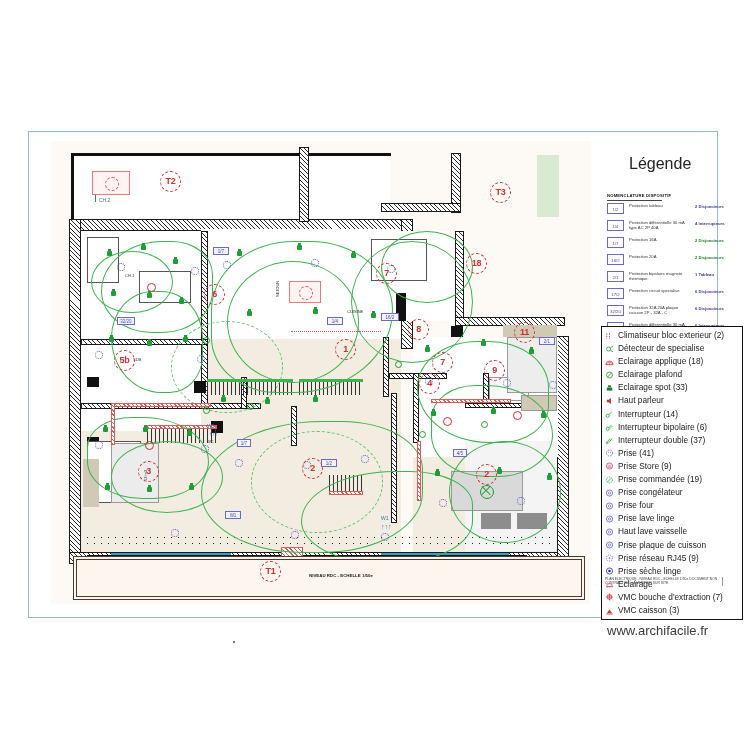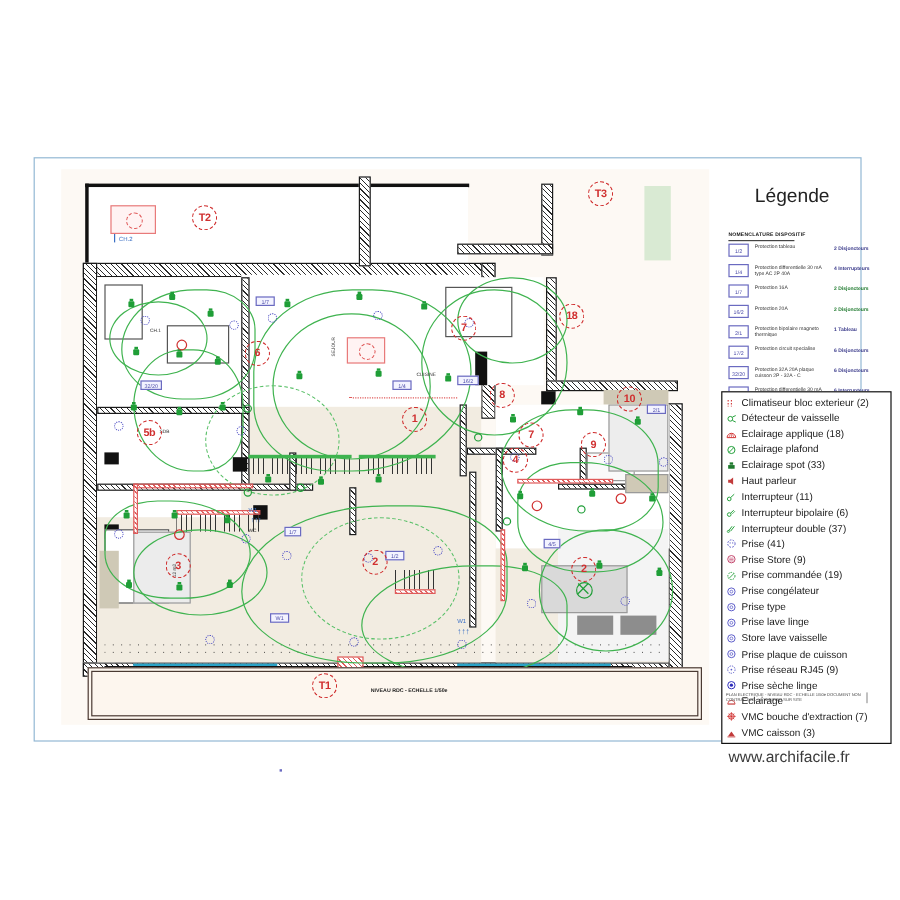--- a/index.html
+++ b/index.html
@@ -384,29 +384,29 @@
     <div class="lbl-blue" style="left:158px;top:290px;font-size:6px;">↑↑↑</div>
     <div class="lbl-blue" style="left:330px;top:374px;font-size:5px;">W1</div>
     <div class="lbl-blue" style="left:330px;top:382px;font-size:7px;">↑↑↑</div>
 
     <div id="sheet-inner-border"></div>
     <div id="sheet-inner-border2"></div>
     <div class="lbl" style="left:258px;top:432px;font-size:4.4px;font-weight:bold;color:#1a1a1a;">NIVEAU RDC - ECHELLE 1/50e</div>
 
     <div id="room-bubbles">
         <div class="room-num" style="left: 109px; top: 30px;">T2</div>
-        <div class="room-num" style="left: 439px; top: 10px; text-align: center;">T3</div>
+        <div class="room-num" style="left: 439px; top: 41px; text-align: center;">T3</div>
         <div class="room-num" style="left: 209px; top: 420px;">T1</div>
         <div class="room-num" style="left: 153px; top: 143px;">6</div>
         <div class="room-num" style="left: 63px; top: 209px;">5b</div>
         <div class="room-num" style="left: 325px; top: 122px;">7</div>
         <div class="room-num" style="left: 415px; top: 112px;">18</div>
         <div class="room-num" style="left: 284px; top: 198px;">1</div>
         <div class="room-num" style="left: 357px; top: 178px;">8</div>
-        <div class="room-num" style="left: 463px; top: 181px;">10</div>
+        <div class="room-num" style="left: 463px; top: 181px;">11</div>
         <div class="room-num" style="left: 381px; top: 211px;">7</div>
         <div class="room-num" style="left: 433px; top: 219px;">9</div>
         <div class="room-num" style="left: 368px; top: 232px;">4</div>
         <div class="room-num" style="left: 251px; top: 317px;">2</div>
         <div class="room-num" style="left: 87px; top: 320px;">3</div>
         <div class="room-num" style="left: 425px; top: 323px;">2</div>
       </div>
 
   </div>
 
@@ -465,21 +465,21 @@
               <line x1="2" y1="2" x2="2" y2="8" stroke="#d03030" stroke-width="1" stroke-dasharray="1.5,1.2"></line>
               <line x1="5" y1="2" x2="5" y2="8" stroke="#d03030" stroke-width="1" stroke-dasharray="1.5,1.2"></line>
             </svg>
           </span><span>Climatiseur bloc exterieur (2)</span></div>
         <div class="leg-item"><span class="leg-ico">
             <svg viewBox="0 0 10 10">
               <circle cx="4" cy="5" r="2.2" fill="none" stroke="#1f9e37" stroke-width=".9"></circle>
               <line x1="6" y1="3.4" x2="9" y2="2" stroke="#1f9e37" stroke-width=".9"></line>
               <line x1="6" y1="6.6" x2="9" y2="8" stroke="#1f9e37" stroke-width=".9"></line>
             </svg>
-          </span><span>Détecteur de vaisselle</span></div>
+          </span><span>Détecteur de specialise</span></div>
         <div class="leg-item"><span class="leg-ico">
             <svg viewBox="0 0 10 10">
               <path d="M1 8 A4 4 0 0 1 9 8 Z" fill="none" stroke="#d03030" stroke-width=".9"></path>
               <line x1="2.5" y1="8" x2="4" y2="5" stroke="#d03030" stroke-width=".6"></line>
               <line x1="5" y1="8" x2="5" y2="4.2" stroke="#d03030" stroke-width=".6"></line>
               <line x1="7.5" y1="8" x2="6" y2="5" stroke="#d03030" stroke-width=".6"></line>
             </svg>
           </span><span>Eclairage applique (18)</span></div>
         <div class="leg-item"><span class="leg-ico">
             <svg viewBox="0 0 10 10">
@@ -496,21 +496,21 @@
         <div class="leg-item"><span class="leg-ico">
             <svg viewBox="0 0 10 10">
               <path d="M2 3.6 L2 6.4 L4 6.4 L6.6 8.4 L6.6 1.6 L4 3.6 Z" fill="#c23b3b"></path>
             </svg>
           </span><span>Haut parleur</span></div>
         <div class="leg-item"><span class="leg-ico">
             <svg viewBox="0 0 10 10">
               <circle cx="3" cy="7" r="1.7" fill="none" stroke="#1f9e37" stroke-width=".9"></circle>
               <line x1="4.2" y1="5.8" x2="7.6" y2="2.6" stroke="#1f9e37" stroke-width=".9"></line>
             </svg>
-          </span><span>Interrupteur (11)</span></div>
+          </span><span>Interrupteur (14)</span></div>
         <div class="leg-item"><span class="leg-ico">
             <svg viewBox="0 0 10 10">
               <circle cx="3" cy="7" r="1.7" fill="none" stroke="#1f9e37" stroke-width=".9"></circle>
               <line x1="4.2" y1="5.8" x2="7.2" y2="3" stroke="#1f9e37" stroke-width=".9"></line>
               <line x1="5.8" y1="6.4" x2="8.4" y2="3.8" stroke="#1f9e37" stroke-width=".7"></line>
             </svg>
           </span><span>Interrupteur bipolaire (6)</span></div>
         <div class="leg-item"><span class="leg-ico">
             <svg viewBox="0 0 10 10">
               <line x1="2.2" y1="8" x2="5.6" y2="3.4" stroke="#1f9e37" stroke-width=".9"></line>
@@ -543,33 +543,33 @@
             <svg viewBox="0 0 10 10">
               <circle cx="5" cy="5" r="3.4" fill="none" stroke="#5a5ac8" stroke-width=".9"></circle>
               <circle cx="5" cy="5" r="1.3" fill="none" stroke="#5a5ac8" stroke-width=".7"></circle>
             </svg>
           </span><span>Prise congélateur</span></div>
         <div class="leg-item"><span class="leg-ico">
             <svg viewBox="0 0 10 10">
               <circle cx="5" cy="5" r="3.4" fill="none" stroke="#5a5ac8" stroke-width=".9"></circle>
               <circle cx="5" cy="5" r="1.3" fill="none" stroke="#5a5ac8" stroke-width=".7"></circle>
             </svg>
-          </span><span>Prise type</span></div>
+          </span><span>Prise four</span></div>
         <div class="leg-item"><span class="leg-ico">
             <svg viewBox="0 0 10 10">
               <circle cx="5" cy="5" r="3.4" fill="none" stroke="#5a5ac8" stroke-width=".9"></circle>
               <circle cx="5" cy="5" r="1.3" fill="none" stroke="#5a5ac8" stroke-width=".7"></circle>
             </svg>
           </span><span>Prise lave linge</span></div>
         <div class="leg-item"><span class="leg-ico">
             <svg viewBox="0 0 10 10">
               <circle cx="5" cy="5" r="3.4" fill="none" stroke="#5a5ac8" stroke-width=".9"></circle>
               <circle cx="5" cy="5" r="1.3" fill="none" stroke="#5a5ac8" stroke-width=".7"></circle>
             </svg>
-          </span><span>Store lave vaisselle</span></div>
+          </span><span>Haut lave vaisselle</span></div>
         <div class="leg-item"><span class="leg-ico">
             <svg viewBox="0 0 10 10">
               <circle cx="5" cy="5" r="3.4" fill="none" stroke="#5a5ac8" stroke-width=".9"></circle>
               <circle cx="5" cy="5" r="1.3" fill="none" stroke="#5a5ac8" stroke-width=".7"></circle>
             </svg>
           </span><span>Prise plaque de cuisson</span></div>
         <div class="leg-item"><span class="leg-ico">
             <svg viewBox="0 0 10 10">
               <circle cx="5" cy="5" r="3.4" fill="none" stroke="#5a5ac8" stroke-width=".9" stroke-dasharray="1.3,1"></circle>
               <circle cx="5" cy="5" r=".8" fill="#5a5ac8"></circle>

